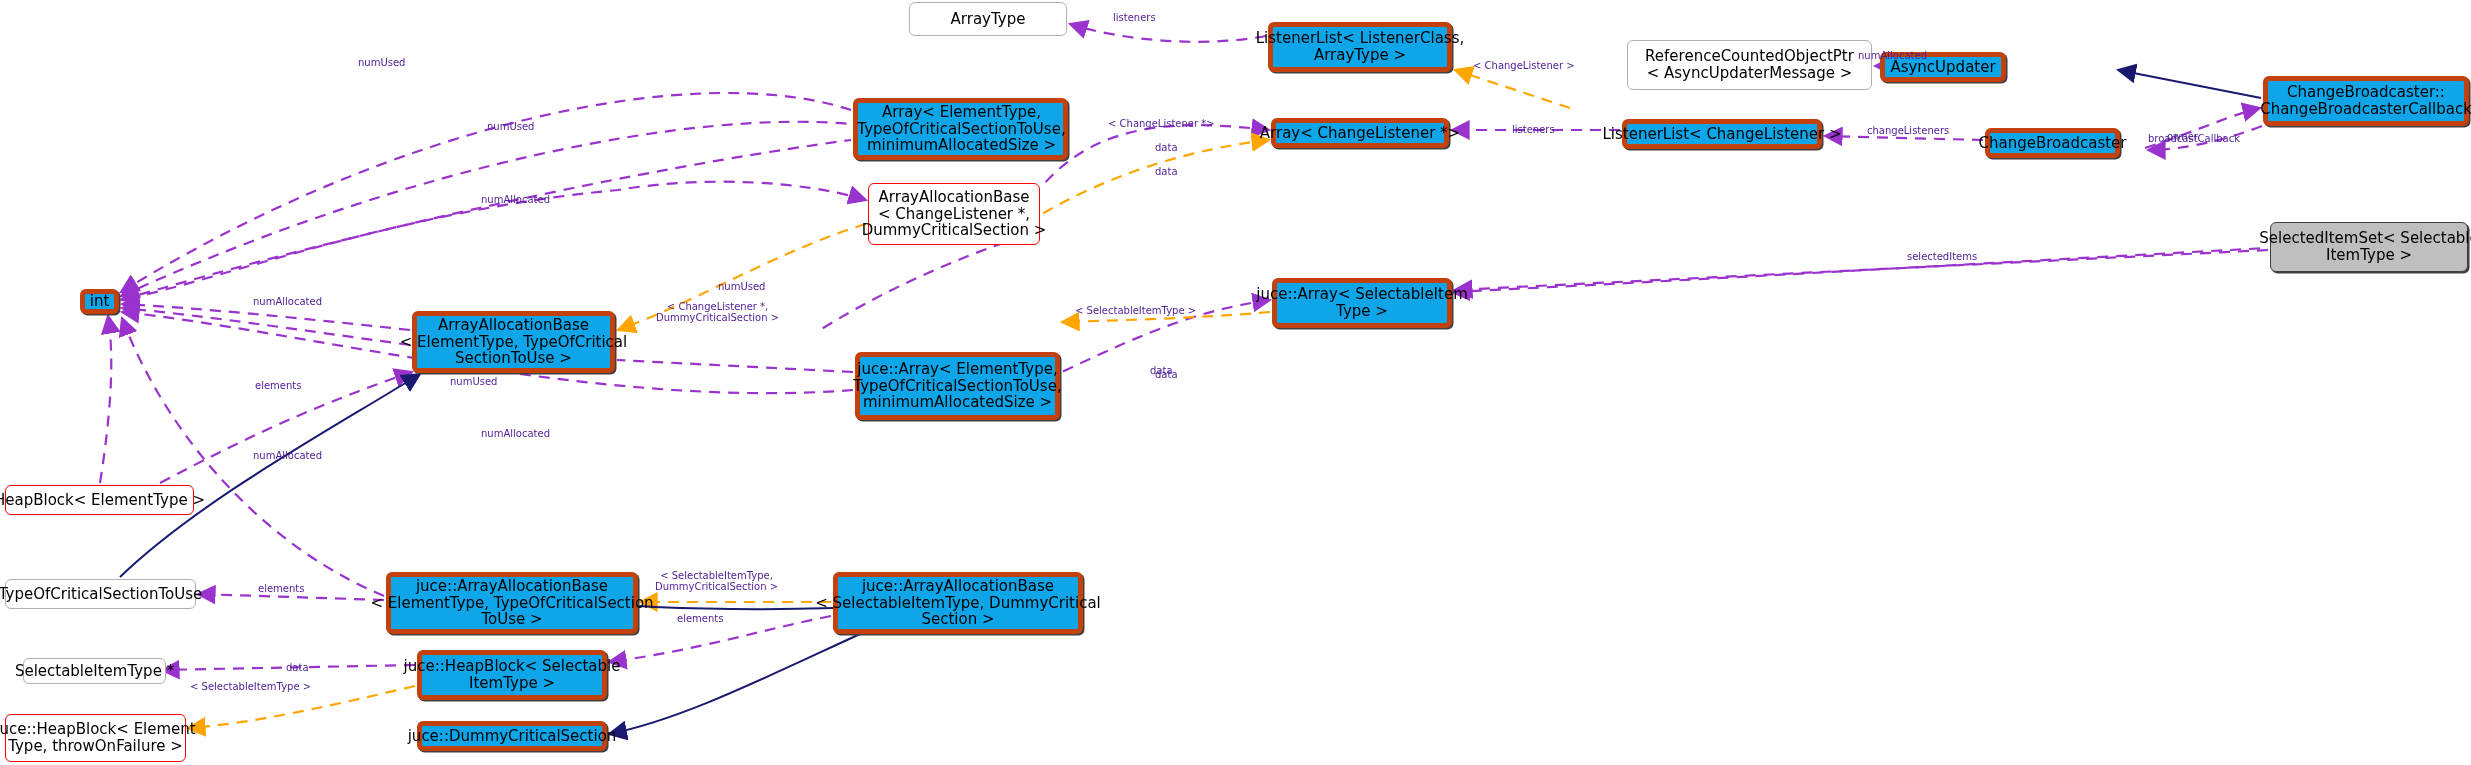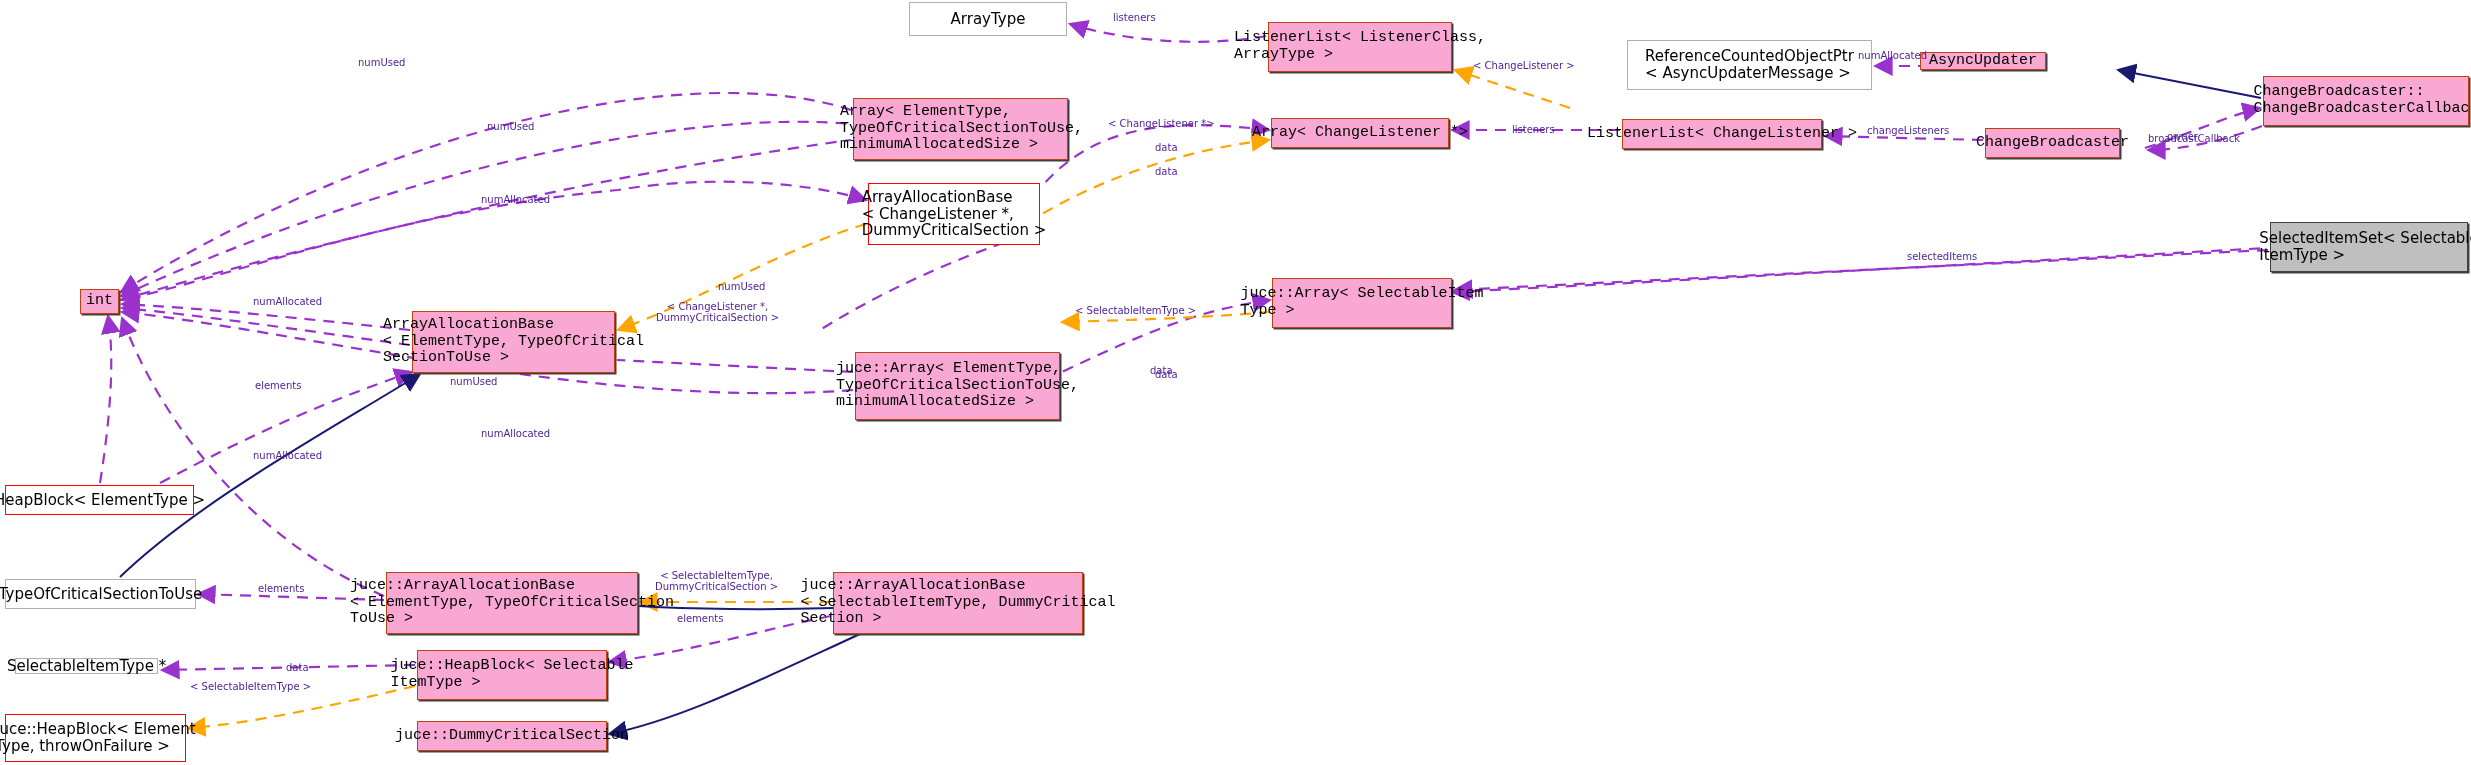--- a/index.html
+++ b/index.html
@@ -1,24 +1,24 @@
 <!DOCTYPE html>
 <html><head>
 <meta charset="utf-8">
 <style>
   html,body{margin:0;padding:0;background:#ffffff;}
   #canvas{position:relative;width:2471px;height:765px;background:#ffffff;
           font-family:"DejaVu Sans", sans-serif; overflow:hidden;}
   svg#edges{position:absolute;left:0;top:0;width:2471px;height:765px;}
   .node{position:absolute;box-sizing:border-box;display:flex;align-items:center;
-        justify-content:center;line-height:1.12;
-        font-size:15px;color:#000000;padding:2px 6px;white-space:pre;}
+        justify-content:center;text-align:center;line-height:1.12;
+        font-size:15px;color:#000000;padding:2px 6px;white-space:pre;border-radius:6px;}
   .node.plain{border:1px solid #b0b0b0;background:#ffffff;}
-  .node.solid{border:1px solid #c2410c;background:#f9a8d4;
-        box-shadow:1.5px 1.5px 0 0 #404040;font-family:Liberation Mono, monospace;}
+  .node.solid{border:5px solid #c2410c;background:#0ea5e9;
+        box-shadow:1.5px 1.5px 0 0 #404040;}
   .node.red{border:1.5px solid #ff0000;background:#ffffff;}
   .node.focus{border:1px solid #404040;background:#bfbfbf;
         box-shadow:1.5px 1.5px 0 0 #404040;}
   .elabel{position:absolute;font-size:10px;color:#4c1d95;white-space:pre;
           text-align:center;line-height:1.1;}
 </style>
 </head>
 <body>
 
 <div id="canvas">
@@ -79,21 +79,21 @@
         <path d="M834,608 C700,612 600,604 560,600" fill="none" stroke="#191970" stroke-width="2" id="e-jaabet-jarrab"></path>
       </g>
   </svg>
 
   <div id="node-layer">
       <div class="node plain" style="left: 909px; top: 2px; width: 158px; height: 34px;"><span>ArrayType</span></div>
       <div class="node solid" style="left: 1268px; top: 22px; width: 184px; height: 50px;"><span>ListenerList&lt; ListenerClass,
 ArrayType &gt;</span></div>
       <div class="node plain" style="left: 1627px; top: 40px; width: 245px; height: 50px;"><span>ReferenceCountedObjectPtr
 &lt; AsyncUpdaterMessage &gt;</span></div>
-      <div class="node solid" style="left: 1920px; top: 52px; width: 126px; height: 18px;"><span>AsyncUpdater</span></div>
+      <div class="node solid" style="left: 1880px; top: 52px; width: 126px; height: 30px;"><span>AsyncUpdater</span></div>
       <div class="node solid" style="left: 2263px; top: 76px; width: 206px; height: 50px;"><span>ChangeBroadcaster::
 ChangeBroadcasterCallback</span></div>
       <div class="node solid" style="left: 853px; top: 98px; width: 215px; height: 62px; padding-left: 8px;"><span>Array&lt; ElementType,
 TypeOfCriticalSectionToUse,
 minimumAllocatedSize &gt;</span></div>
       <div class="node solid" style="left: 1271px; top: 118px; width: 178px; height: 30px;"><span>Array&lt; ChangeListener *&gt;</span></div>
       <div class="node solid" style="left: 1622px; top: 119px; width: 200px; height: 30px;"><span>ListenerList&lt; ChangeListener &gt;</span></div>
       <div class="node solid" style="left: 1985px; top: 128px; width: 135px; height: 30px;"><span>ChangeBroadcaster</span></div>
       <div class="node red" style="left: 868px; top: 183px; width: 172px; height: 62px;"><span>ArrayAllocationBase
 &lt; ChangeListener *,
@@ -110,21 +110,21 @@
 TypeOfCriticalSectionToUse,
 minimumAllocatedSize &gt;</span></div>
       <div class="node red" style="left: 5px; top: 485px; width: 189px; height: 30px;"><span>HeapBlock&lt; ElementType &gt;</span></div>
       <div class="node plain" style="left: 5px; top: 579px; width: 191px; height: 30px;"><span>TypeOfCriticalSectionToUse</span></div>
       <div class="node solid" style="left: 386px; top: 572px; width: 252px; height: 62px;"><span>juce::ArrayAllocationBase
 &lt; ElementType, TypeOfCriticalSection
 ToUse &gt;</span></div>
       <div class="node solid" style="left: 833px; top: 572px; width: 250px; height: 62px;"><span>juce::ArrayAllocationBase
 &lt; SelectableItemType, DummyCritical
 Section &gt;</span></div>
-      <div class="node plain" style="left: 15px; top: 658px; width: 143px; height: 16px;"><span>SelectableItemType *</span></div>
+      <div class="node plain" style="left: 23px; top: 658px; width: 143px; height: 26px;"><span>SelectableItemType *</span></div>
       <div class="node solid" style="left: 417px; top: 650px; width: 190px; height: 50px;"><span>juce::HeapBlock&lt; Selectable
 ItemType &gt;</span></div>
       <div class="node red" style="left: 5px; top: 714px; width: 181px; height: 48px;"><span>juce::HeapBlock&lt; Element
 Type, throwOnFailure &gt;</span></div>
       <div class="node solid" style="left: 417px; top: 721px; width: 190px; height: 30px;"><span>juce::DummyCriticalSection</span></div>
     </div>
   <div id="label-layer">
       <div class="elabel" style="left: 1113px; top: 12px;">listeners</div>
       <div class="elabel" style="left: 1473px; top: 60px;">&lt; ChangeListener &gt;</div>
       <div class="elabel" style="left: 1858px; top: 50px;">numAllocated</div>

